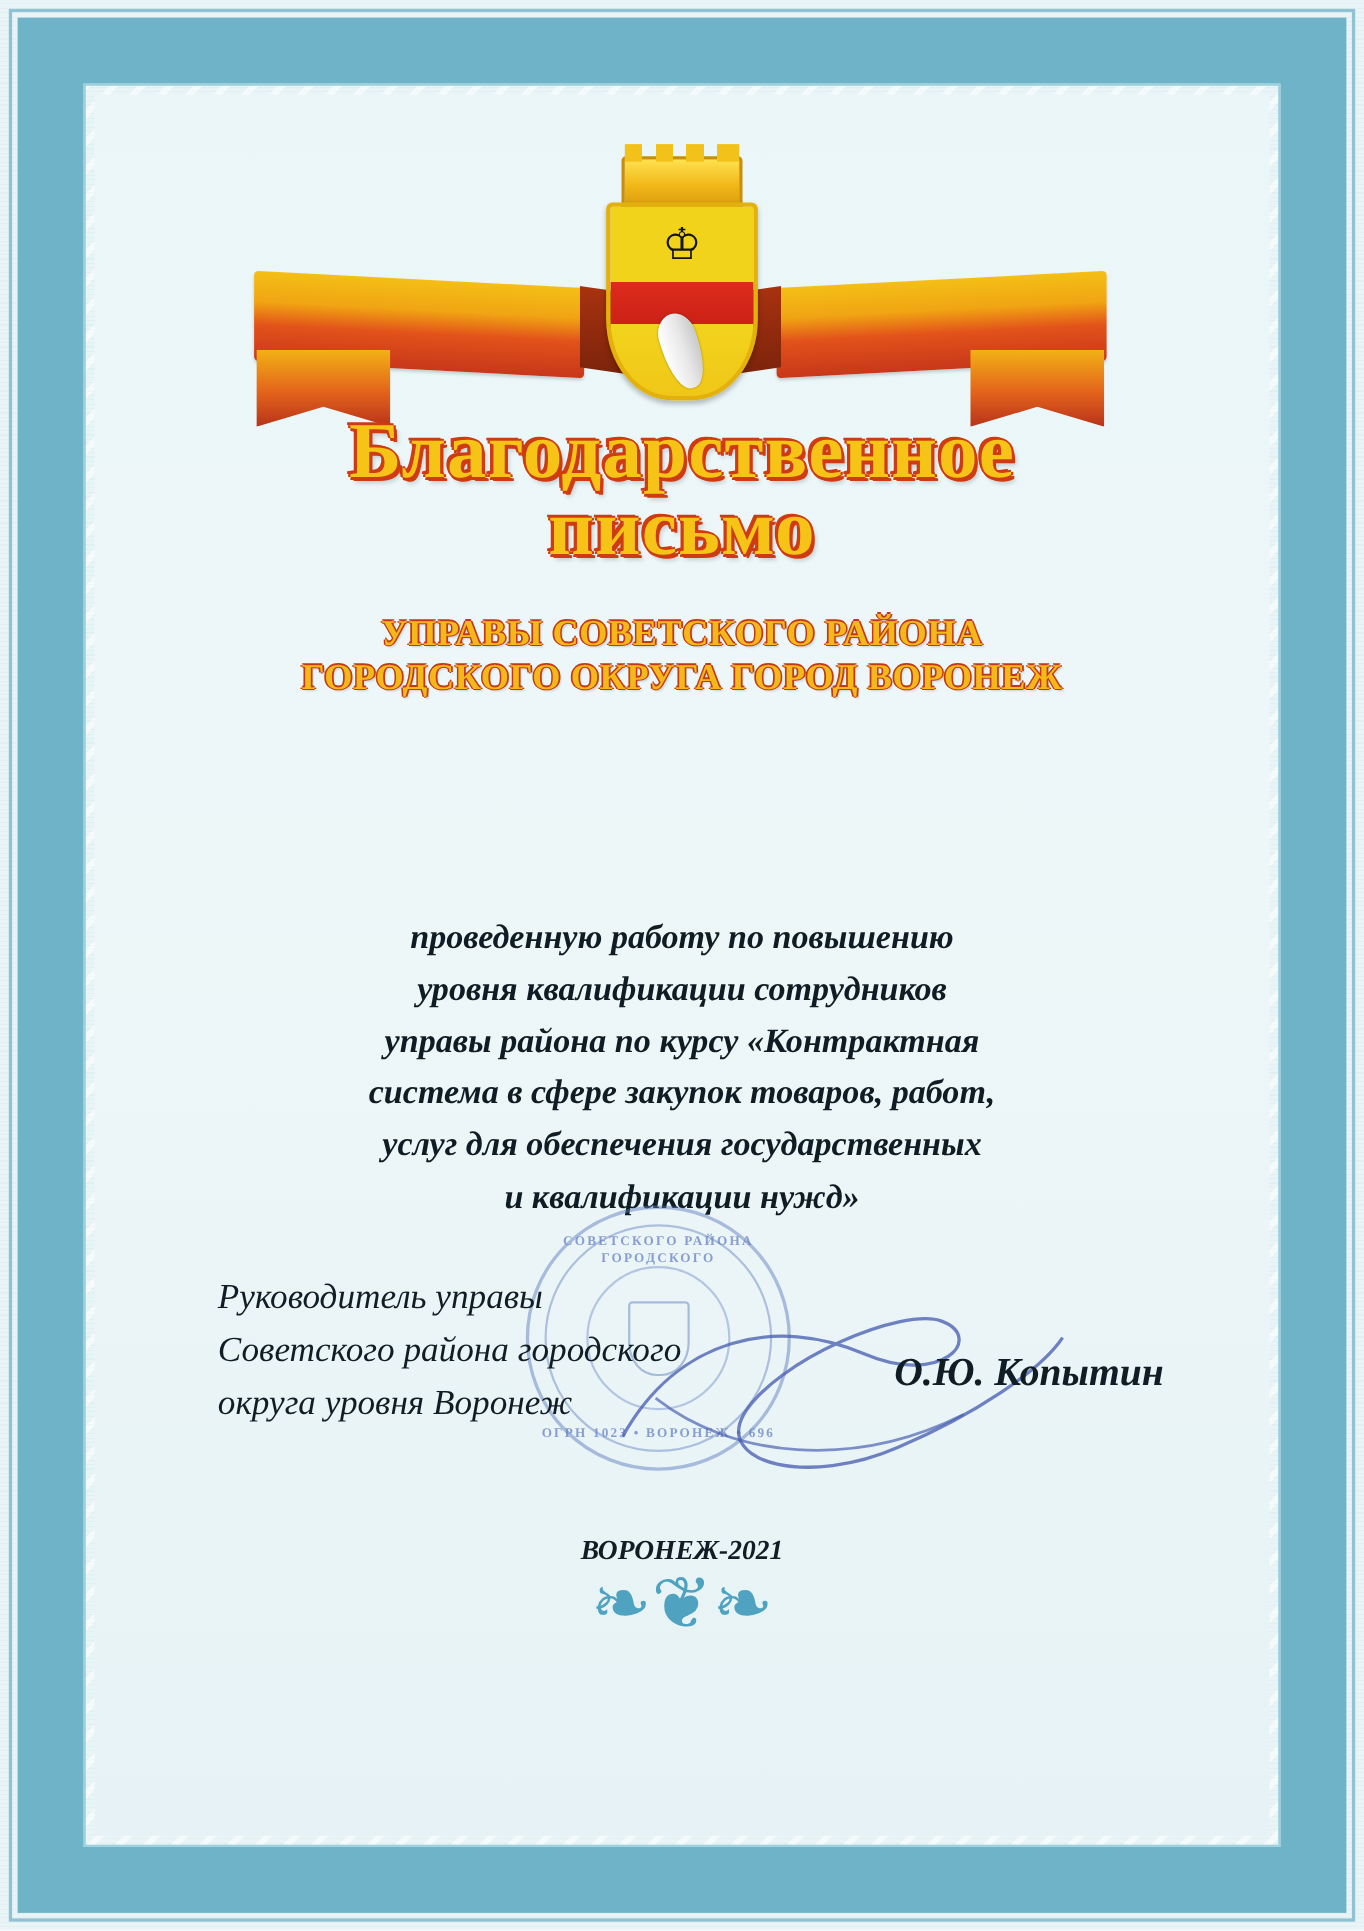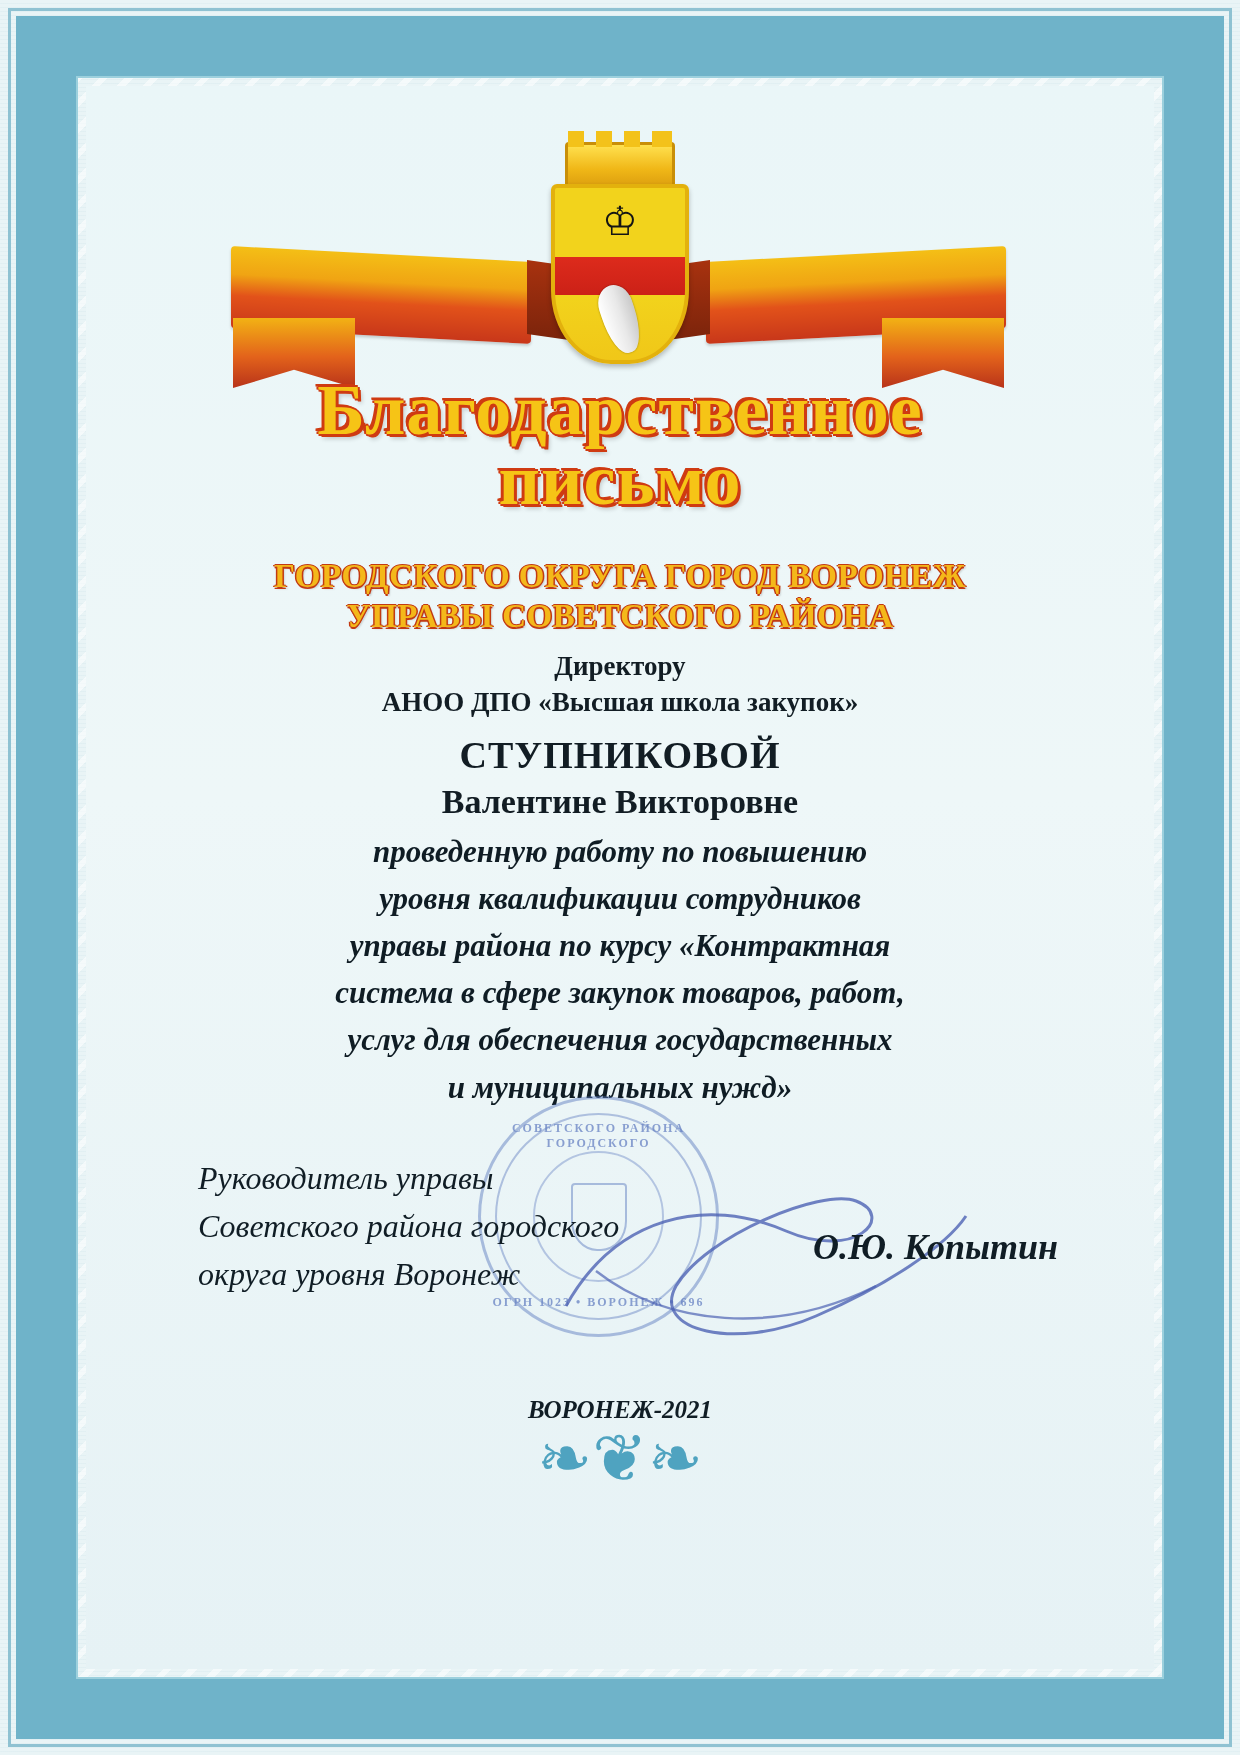--- a/index.html
+++ b/index.html
@@ -470,38 +470,32 @@
         <div class="jug"></div>
       </div>
     </div>
 
     <div class="title-main">
       <span class="line1">Благодарственное</span>
       <span class="line2">письмо</span>
     </div>
 
     <div class="title-sub">
+      <span>УПРАВЫ СОВЕТСКОГО РАЙОНА</span>
       <span>ГОРОДСКОГО ОКРУГА ГОРОД ВОРОНЕЖ</span>
-      <span>УПРАВЫ СОВЕТСКОГО РАЙОНА</span>
-    </div>
-
-    <div class="addressee">
-      <div class="role">Директору</div>
-      <div class="org">АНОО ДПО «Высшая школа закупок»</div>
-      <div class="surname">СТУПНИКОВОЙ</div>
-      <div class="firstname">Валентине Викторовне</div>
-    </div>
+    </div>
+
 
     <div class="body-text">
       <span>проведенную работу по повышению</span>
       <span>уровня квалификации сотрудников</span>
       <span>управы района по курсу «Контрактная</span>
       <span>система в сфере закупок товаров, работ,</span>
       <span>услуг для обеспечения государственных</span>
-      <span>и муниципальных нужд»</span>
+      <span>и квалификации нужд»</span>
     </div>
 
     <div class="stamp">
       <div class="stamp-text-top">СОВЕТСКОГО РАЙОНА ГОРОДСКОГО</div>
       <div class="stamp-emblem"></div>
       <div class="stamp-text-bottom">ОГРН 1023 • ВОРОНЕЖ • 696</div>
     </div>
 
     <svg class="sign-scribble" viewBox="0 0 420 185">
       <path d="M10 130 C 60 40, 150 20, 230 55 C 300 85, 340 40, 300 25 C 265 12, 150 60, 120 110 C 95 155, 180 175, 260 140 C 330 110, 390 70, 410 40" fill="none" stroke="#4d63b4" stroke-width="3" opacity="0.8"></path>

